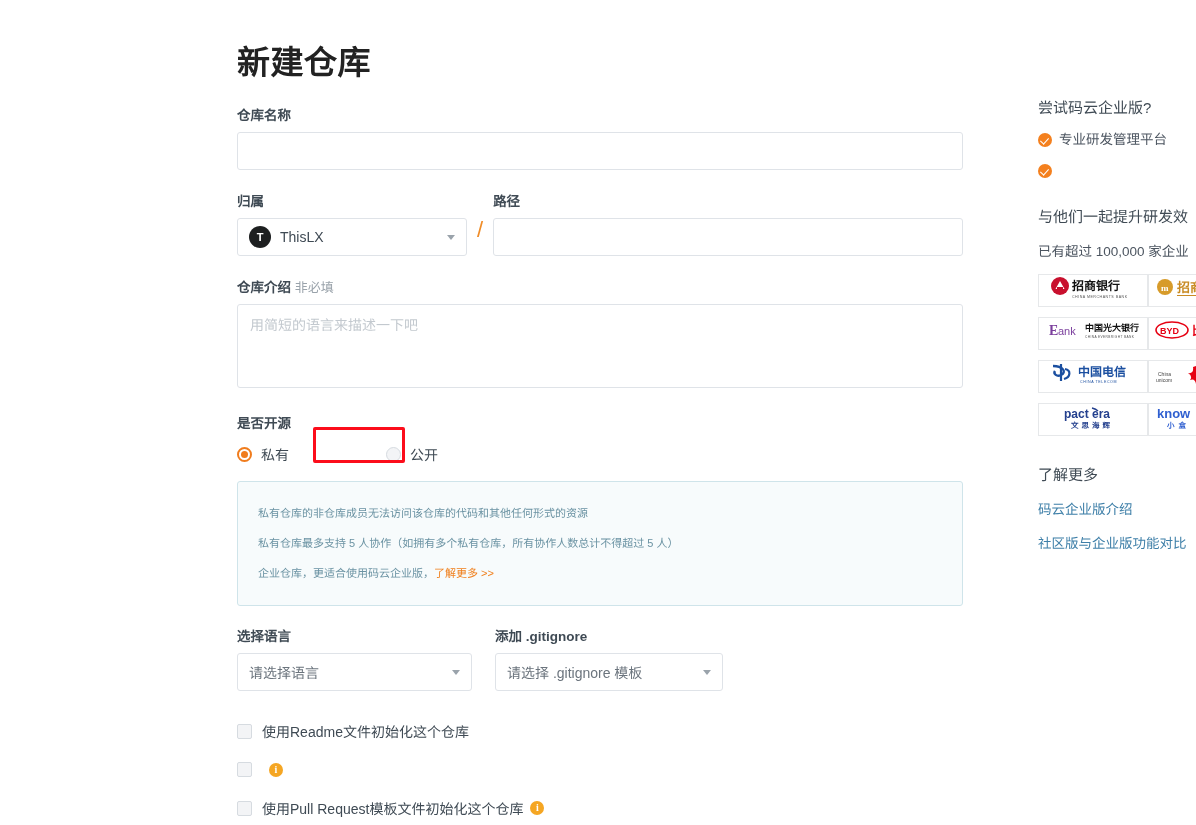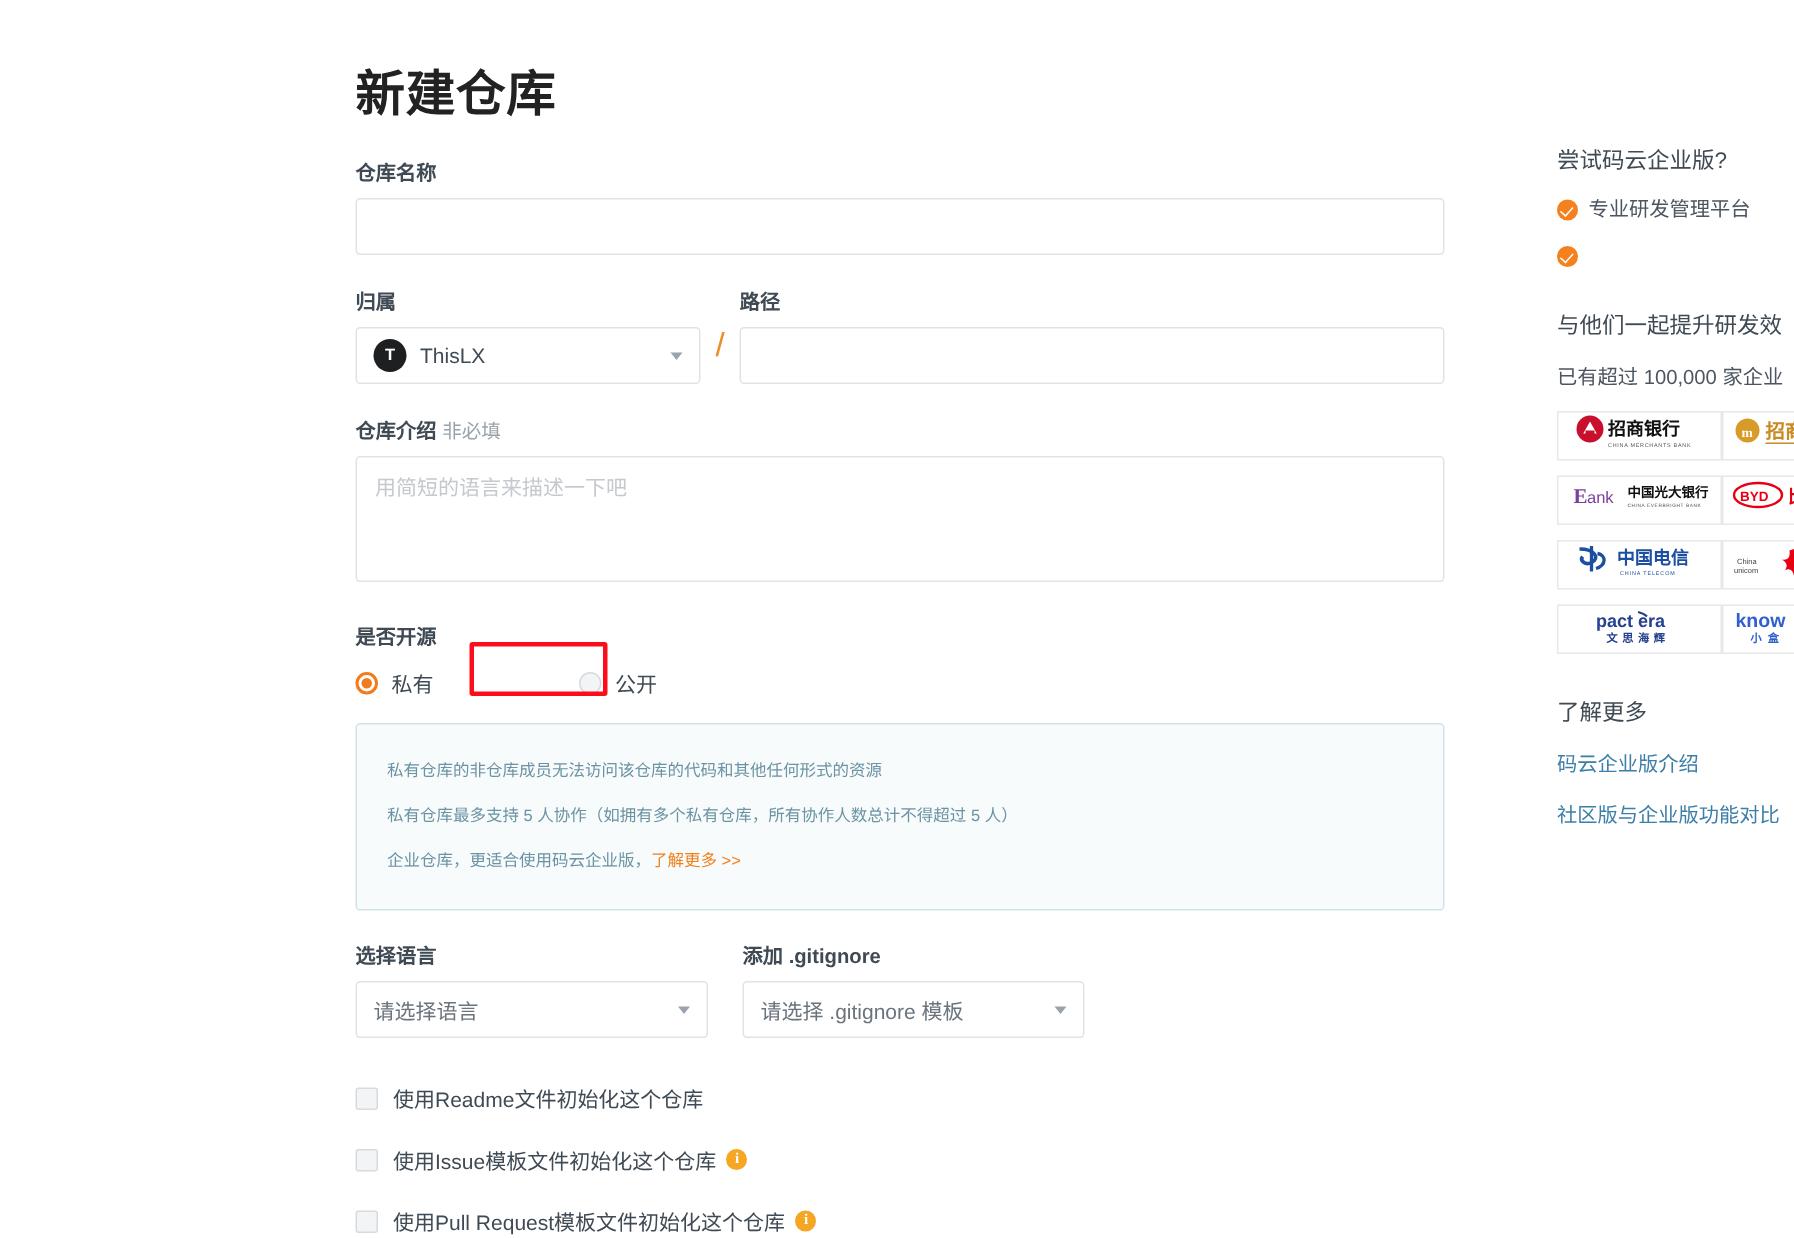--- a/index.html
+++ b/index.html
@@ -405,21 +405,20 @@
         </div>
       </div>
     </div>
 
     <div class="check-row first">
       <span class="checkbox"></span>
       <span>使用Readme文件初始化这个仓库</span>
     </div>
     <div class="check-row">
       <span class="checkbox"></span>
-      <span>使用Issue模板文件初始化这个仓库</span>
       <span class="info-icon">i</span>
     </div>
     <div class="check-row">
       <span class="checkbox"></span>
       <span>使用Pull Request模板文件初始化这个仓库</span>
       <span class="info-icon">i</span>
     </div>
 
   </div>
 

